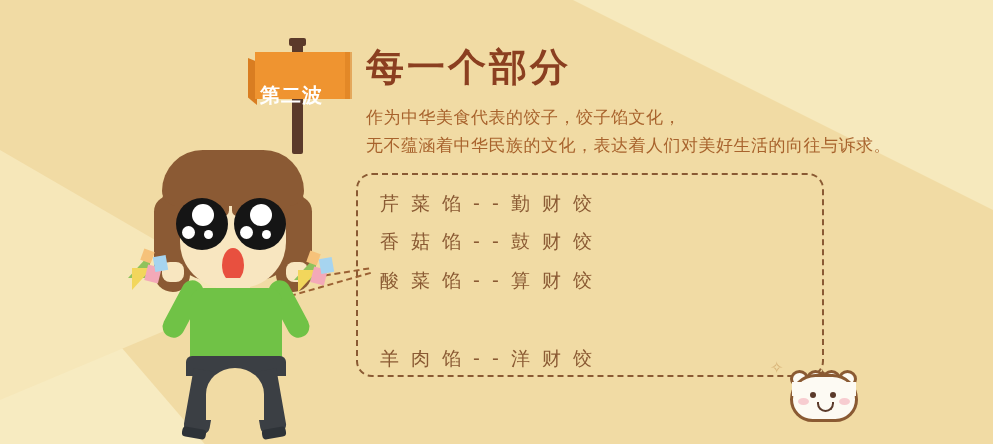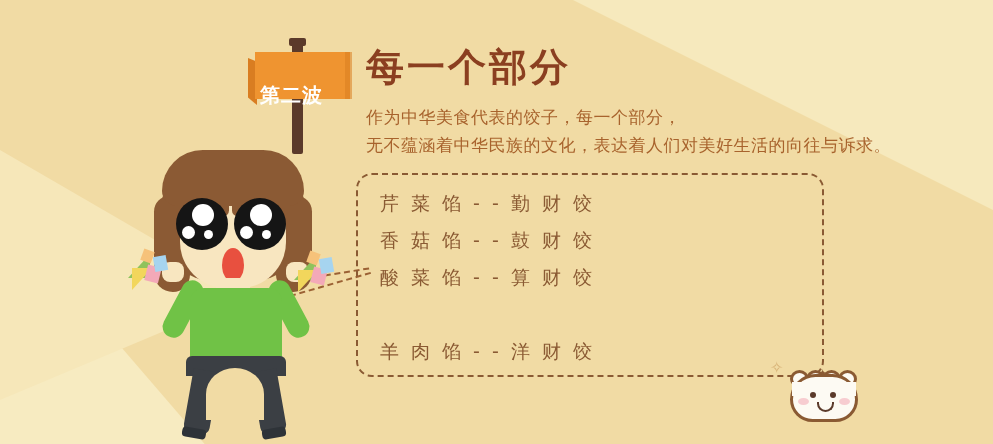--- a/index.html
+++ b/index.html
@@ -74,21 +74,21 @@
   
   .listbox{
     position:absolute;left:356px;top:173px;width:468px;height:204px;
     border:2px dashed #8a5a33;border-radius:16px;
     box-sizing:border-box;
   }
   .listrows{
     position:absolute;left:356px;top:173px;width:468px;height:204px;
     box-sizing:border-box;
     padding:12px 0 0 24px;
-    display:flex;flex-direction:column;justify-content:flex-start;
+    display:flex;flex-direction:column;justify-content:space-between;
   }
   .listrow{
     display:flex;align-items:center;
     height:37px;
     color:#8a5a33;font-size:19px;letter-spacing:3px;
     white-space:nowrap;
   }
   .cell{display:inline-block;}
   .cell.left{width:218px;}
 
@@ -216,21 +216,21 @@
 
   <div class="post"></div>
   <div class="post-cap"></div>
   <div class="flag-fold"></div>
   <div class="flag"></div>
   <div class="flag-right-shadow"></div>
   <div class="flag-label">第二波</div>
 
   <div class="title">每一个部分</div>
   <div class="desc">
-    <div>作为中华美食代表的饺子，每一个部分，</div>
+    <div>作为中华美食代表的饺子，饺子馅文化，</div>
     <div>无不蕴涵着中华民族的文化，表达着人们对美好生活的向往与诉求。</div>
   </div>
 
   <div class="dash-line dash1"></div>
   <div class="dash-line dash2"></div>
 
   <div class="listbox"></div>
   <div class="listrows">
     <div class="listrow">
       <span class="cell left">芹 菜 馅 - - 勤 财 饺</span>

